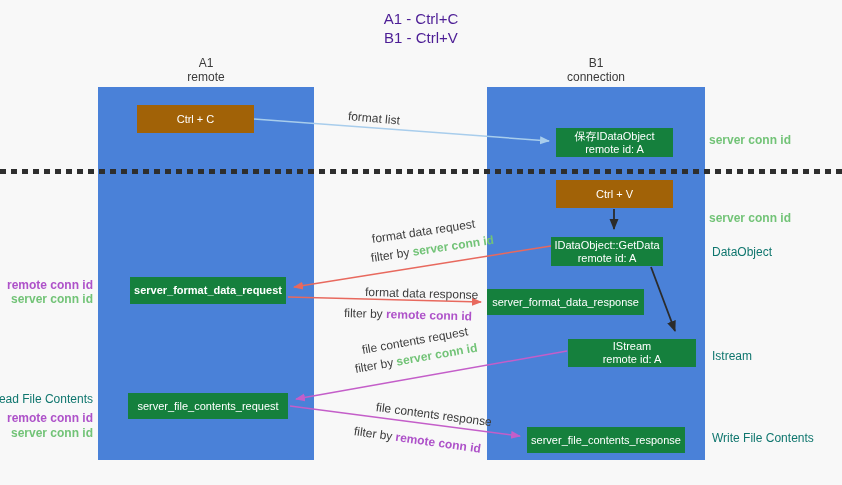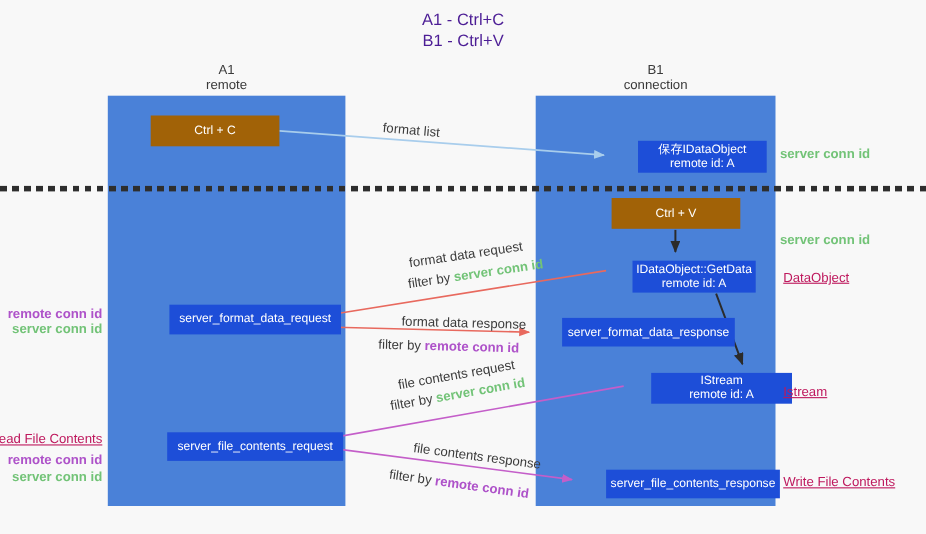--- a/index.html
+++ b/index.html
@@ -17,26 +17,26 @@
   .lifeline { position:absolute; top:87px; height:373px; background:#4a81d8; }
   .lifeline.left  { left:98px;  width:216px; }
   .lifeline.right { left:487px; width:218px; }
   .dotted { position:absolute; left:0; top:169px; width:842px; height:5px;
     background:repeating-linear-gradient(90deg,#2e2e2e 0 6px,transparent 6px 11px); }
   svg.arrows { position:absolute; left:0; top:0; pointer-events:none; }
   .node { position:absolute; display:flex; flex-direction:column; align-items:center;
     justify-content:center; color:#fff; font-size:11px; line-height:13px;
     text-align:center; white-space:nowrap; }
   .node.green  { background:#a16207; }
-  .node.orange { background:#1d4ed8;margin-left:24px; }
+  .node.orange { background:#15803d; }
   .side-label { position:absolute; font-size:12px; white-space:nowrap; line-height:14px; }
   .side-label.right-align { text-align:right; }
   .green-text  { color:#72c377; font-weight:bold; }
   .purple-text { color:#ae52c9; font-weight:bold; }
-  .dark-text   { color:#be185d;text-decoration:underline; }
+  .dark-text   { color:#0f766e; }
   .flow-label { position:absolute; font-size:12px; color:#3c3c3c;
     white-space:nowrap; transform-origin:left center; }
 </style>
 </head>
 <body>
 
 <div class="canvas">
 
   <div class="title-block">
     <div>A1 - Ctrl+C</div>
@@ -92,21 +92,21 @@
 
   <div class="node green" style="left:556px; top:180px; width:117px; height:28px;">
     <span>Ctrl + V</span>
   </div>
 
   <div class="node orange" style="left:551px; top:237px; width:112px; height:29px;">
     <span>IDataObject::GetData</span>
     <span>remote id: A</span>
   </div>
 
-  <div class="node orange" style="left:130px; top:277px; width:156px; height:27px;">
+  <div class="node orange" style="left:130px; top:277px; width:156px; height:27px;font-weight:bold;">
     <span>server_format_data_request</span>
   </div>
 
   <div class="node orange" style="left:487px; top:289px; width:157px; height:26px;text-align:right;">
     <span>server_format_data_response</span>
   </div>
 
   <div class="node orange" style="left:568px; top:339px; width:128px; height:28px;">
     <span>IStream</span>
     <span>remote id: A</span>

